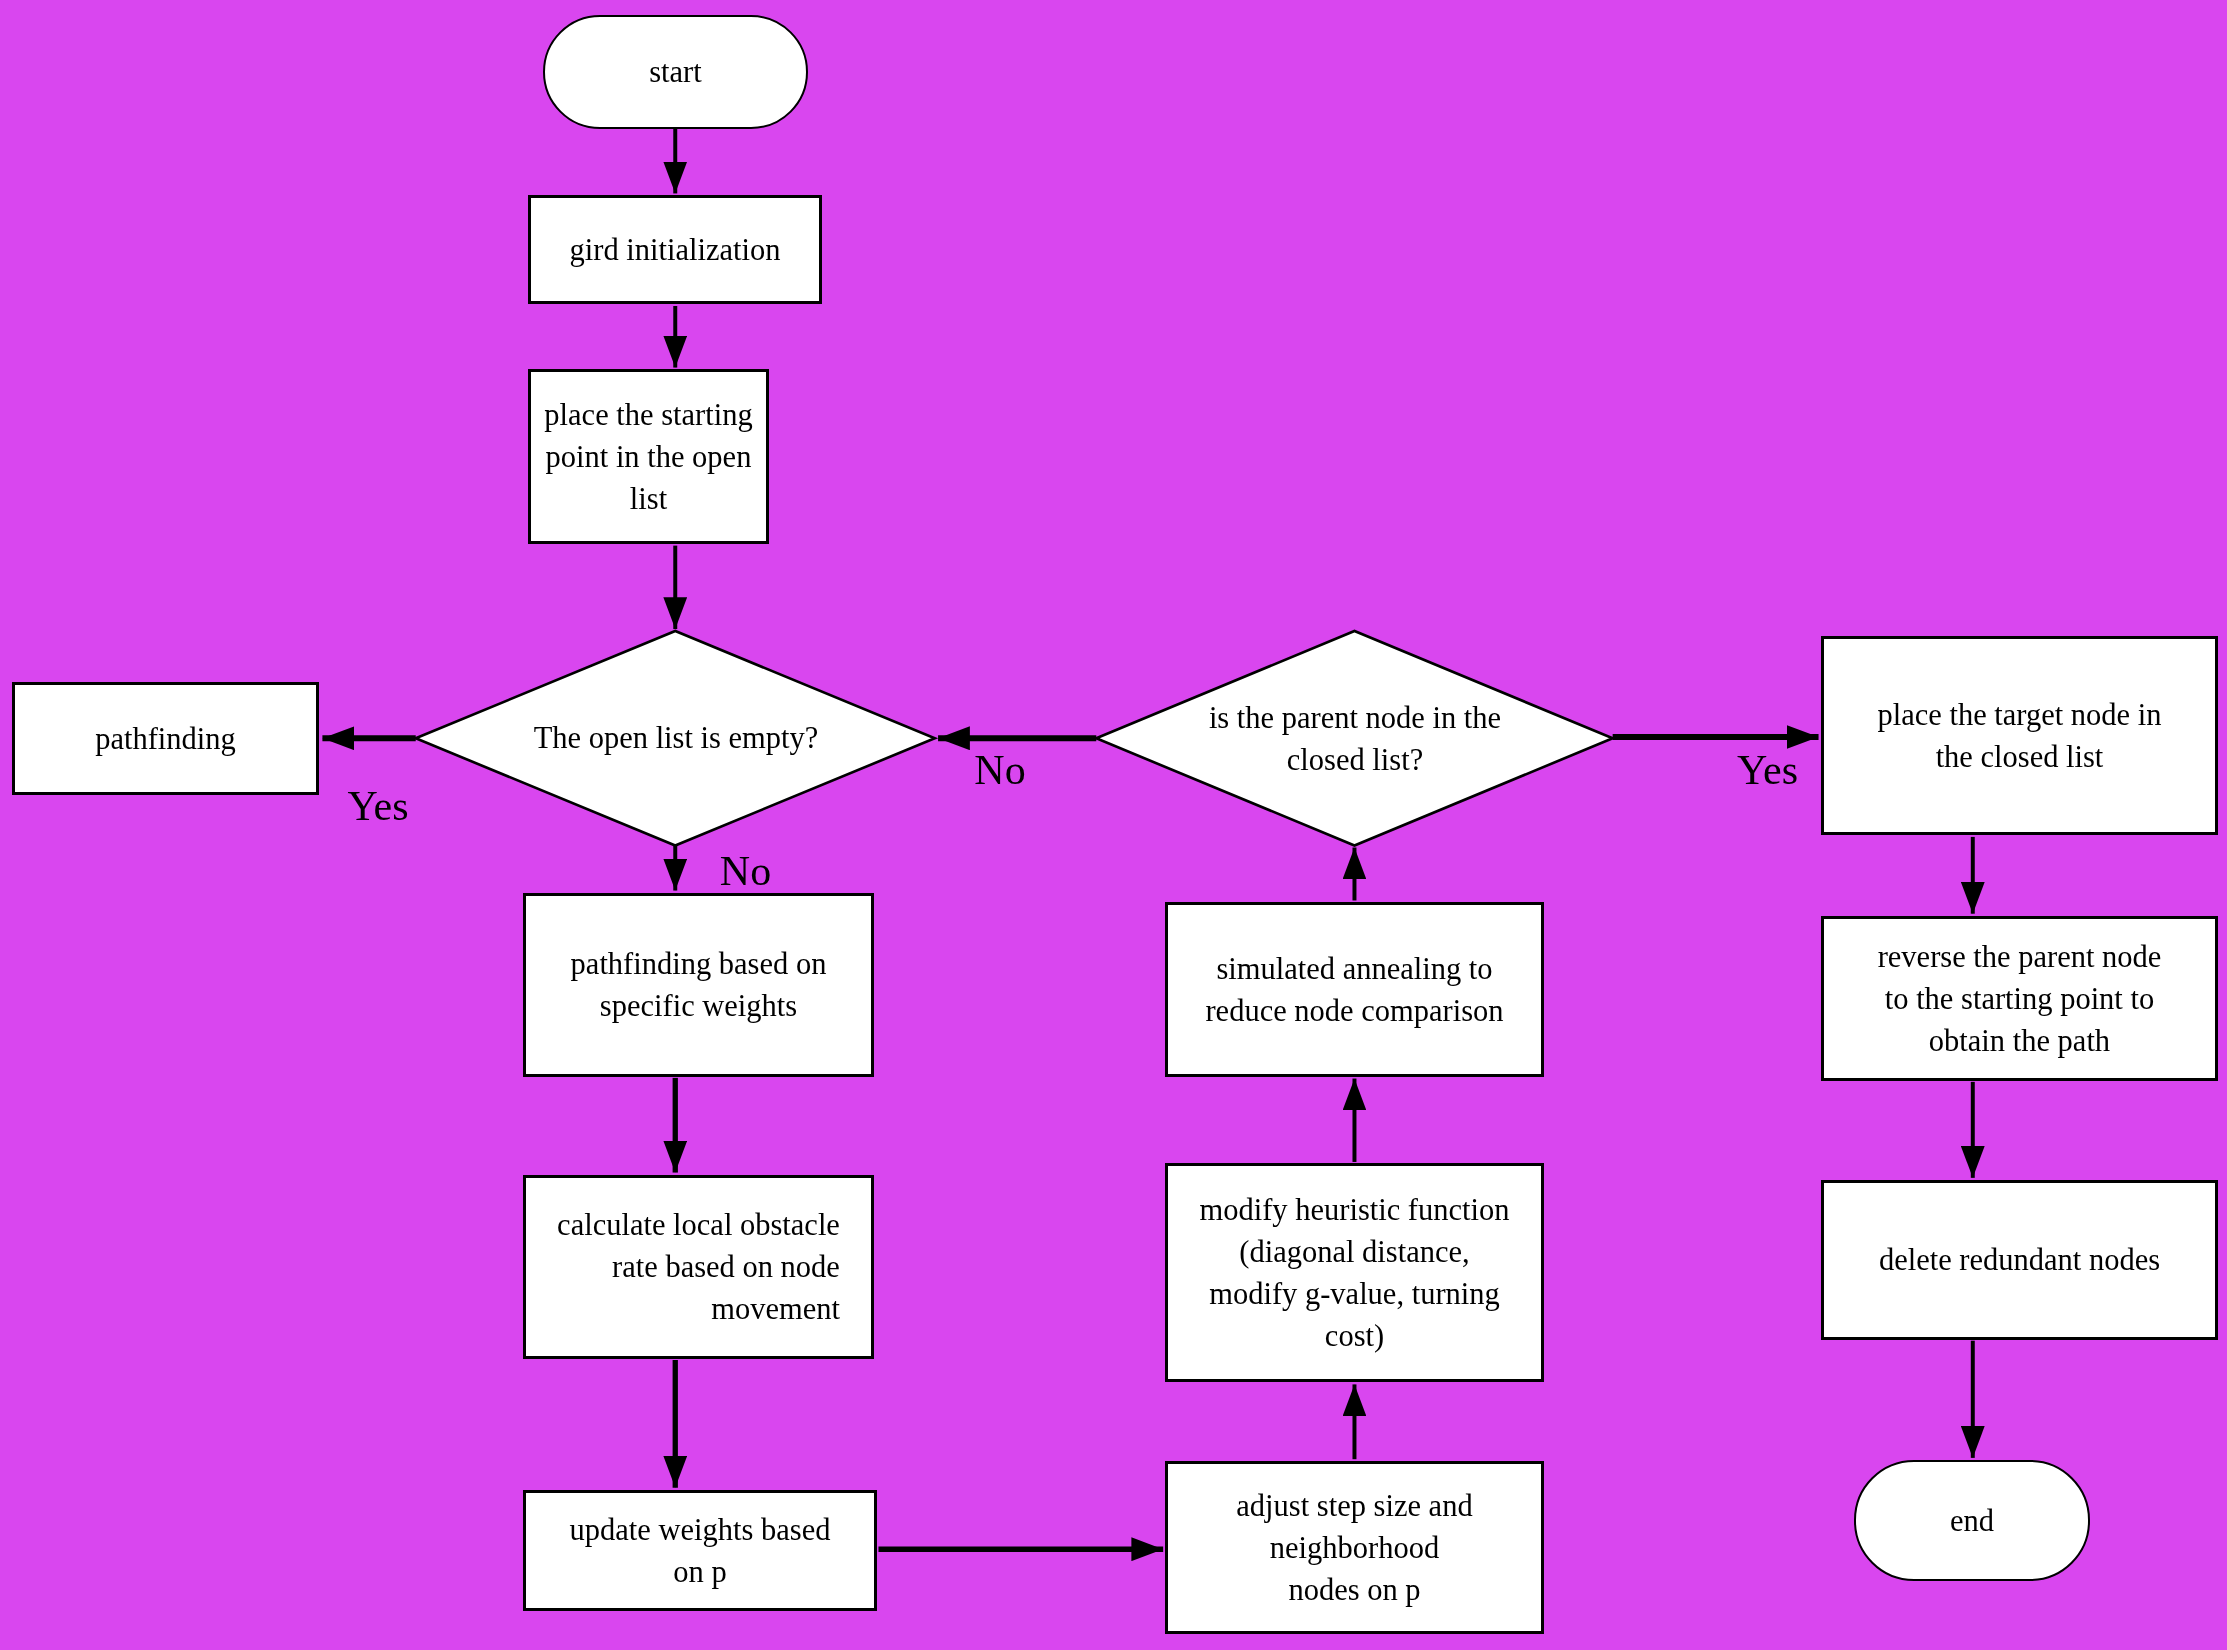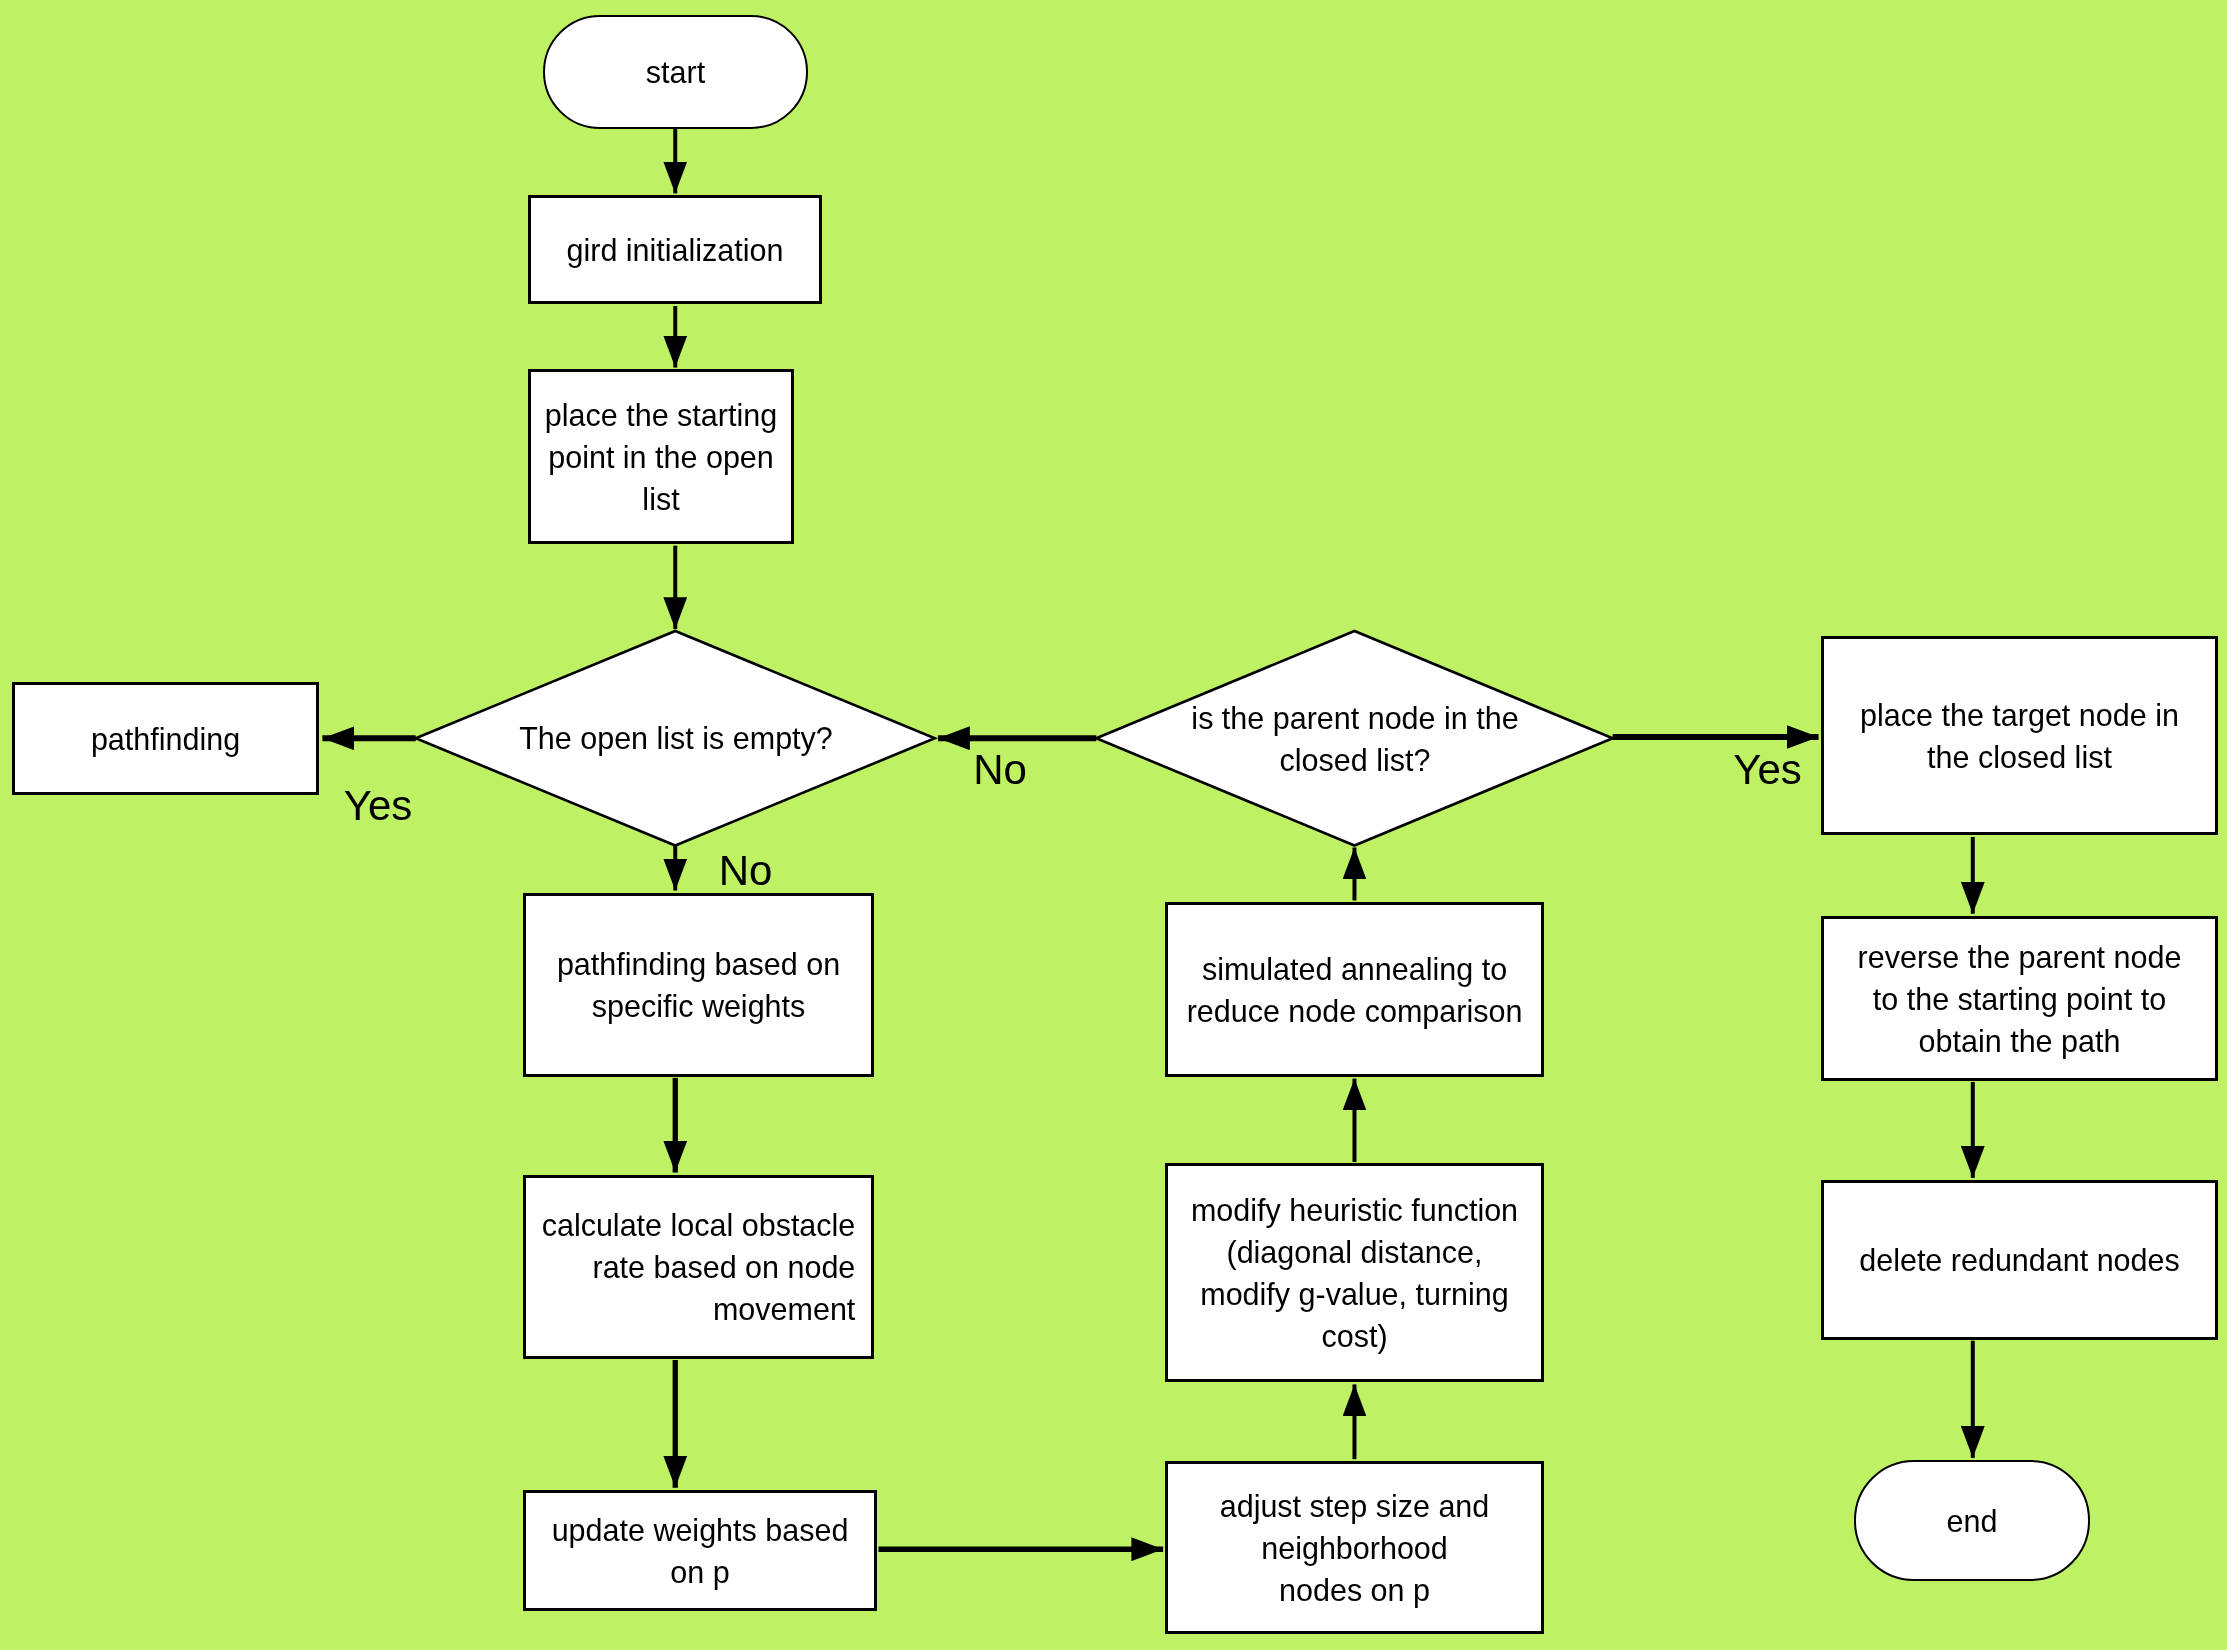--- a/index.html
+++ b/index.html
@@ -1,21 +1,21 @@
 <!DOCTYPE html>
 <html style="font-size:10.6px"><head>
 <meta charset="utf-8">
 <style>
   html, body { margin: 0; padding: 0; background: #ffffff; }
   .canvas {
     position: relative;
     width: 2227px;
     height: 1650px;
-    background: #bef264;
-    font-family: Liberation Sans, sans-serif;
+    background: #d946ef;
+    font-family: Liberation Serif, serif;
     color: #000000;
     overflow: hidden;
   }
   .canvas svg.wires {
     position: absolute;
     left: 0; top: 0;
     width: 2227px; height: 1650px;
   }
   .node {
     position: absolute;
@@ -86,21 +86,21 @@
     <line class="wire thick" x1="2436" y1="1113" x2="2747" y2="1113" marker-end="url(#arrow)"></line>
     <line class="wire thin" x1="2980" y1="1264" x2="2980" y2="1380" marker-end="url(#arrow)"></line>
     <line class="wire thin" x1="2980" y1="1634" x2="2980" y2="1779" marker-end="url(#arrow)"></line>
     <line class="wire thin" x1="2980" y1="2025" x2="2980" y2="2202" marker-end="url(#arrow)"></line>
   </svg>
 
   <div class="node terminal" style="left:543px; top:14.6px; width:265px; height:114px; border-radius:57px;">start</div>
 
   <div class="node process" style="left:528px; top:195px; width:294px; height:109px;">gird initialization</div>
 
-  <div class="node process" style="left:528px; top:369px; width:266px; height:175px;">place the starting
+  <div class="node process" style="left:528px; top:369px; width:241px; height:175px;">place the starting
 point in the open
 list</div>
 
   <div class="node process" style="left:12px; top:682px; width:307px; height:113px;">pathfinding</div>
 
   <div class="diamond-text" style="left:464px; top:715px; width:424px; height:46px;">The open list is empty?</div>
 
   <div class="diamond-text" style="left:1130px; top:697px; width:450px; height:83px;">is the parent node in the
 closed list?</div>
 

